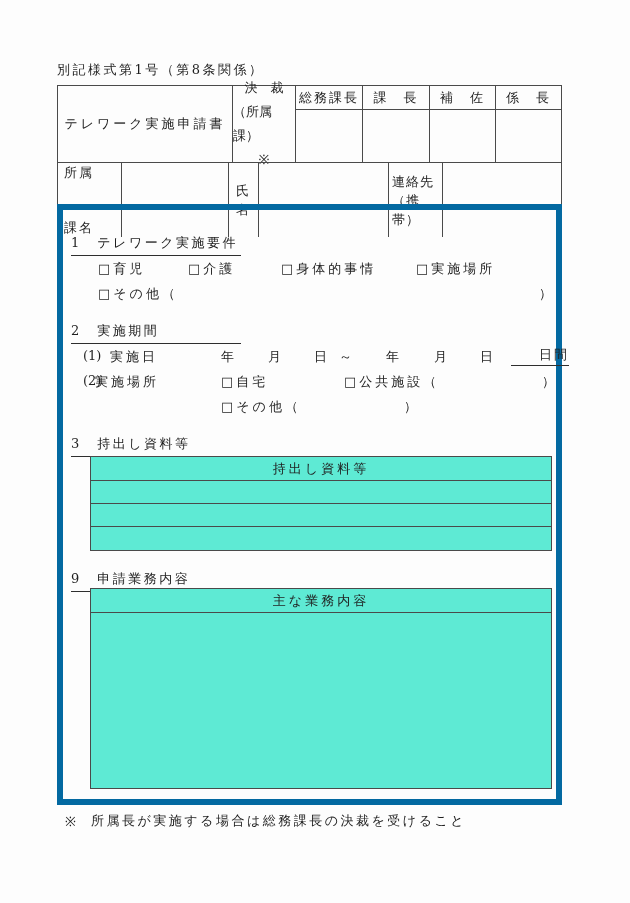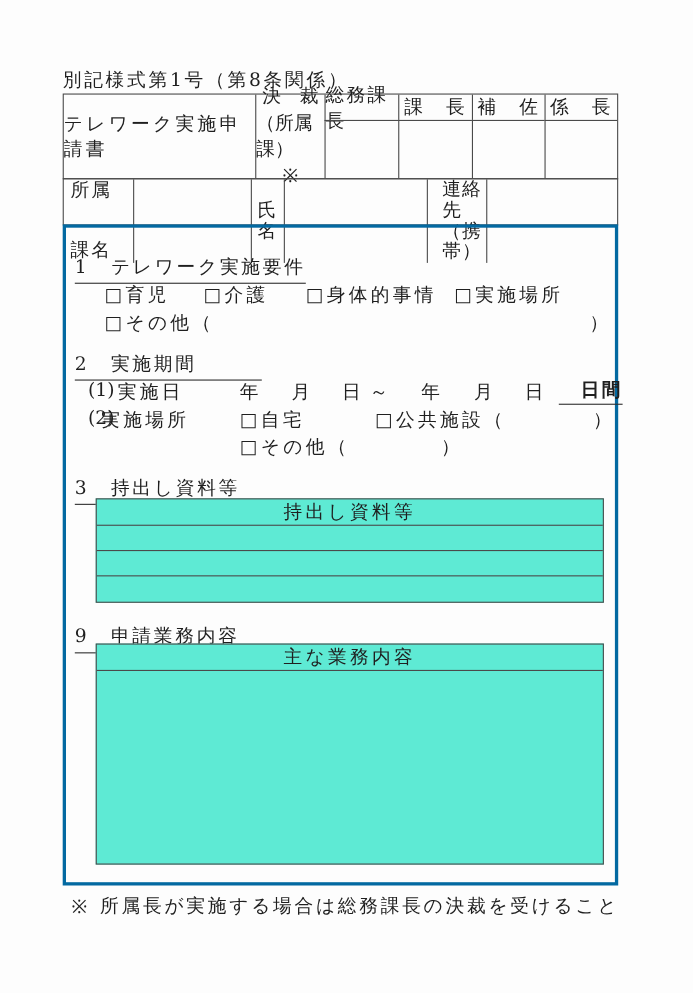--- a/index.html
+++ b/index.html
@@ -1,21 +1,21 @@
 <!DOCTYPE html>
 <html><head>
 <meta charset="utf-8">
 <style>
   * { margin:0; padding:0; box-sizing:border-box; }
   html,body { background:#e9e9e9; }
   .page {
     position:relative; width:630px; height:903px; margin:0 auto;
     background:#fdfdfd;
     font-family:"DejaVu Serif","Liberation Serif",serif;
-    color:#1f1f1f; font-size:17px;
+    color:#1f1f1f; font-size:13px;
   }
   .abs { position:absolute; white-space:nowrap; }
   .ls3 { letter-spacing:3px; }
 
   
   .form-number { left:57px; top:61px; letter-spacing:2.5px; }
 
   
   .header-table {
     position:absolute; left:57px; top:85px; width:505px; height:78px;
@@ -40,40 +40,40 @@
   }
   .icell { border-left:1px solid #4a4a4a; }
   .icell.first { border-left:none; }
   .two-line { display:flex; flex-direction:column; justify-content:center; line-height:19px; letter-spacing:2px; }
   .pad-l { padding-left:6px;gap:36px; }
   .center-t { text-align:center; }
 
   
   .main-box {
     position:absolute; left:57px; top:204px; width:505px; height:601px;
-    border:3px solid #0369a1;
+    border:6px solid #0369a1;
   }
   .sec-heading {
     position:absolute; left:8px; min-width:170px;
     border-bottom:1px solid #2e2e2e; padding-bottom:3px;
     letter-spacing:2.5px; white-space:nowrap;
   }
   .inner-table {
     position:absolute; left:27px; width:462px;
     border:1px solid #4a4a4a; background:#5eead4;
   }
   .inner-th { height:24px; line-height:24px; text-align:center; letter-spacing:3px; border-bottom:1px solid #4a4a4a; }
   .inner-row { height:23px; border-bottom:1px solid #4a4a4a; }
   .inner-row.last { border-bottom:none; }
   .big-body { height:175px; }
 
   .days-blank {
     position:absolute; left:448px; top:136px; width:58px;
     border-bottom:1px solid #2e2e2e; text-align:right;
-    letter-spacing:2px; padding-bottom:1px;font-weight:bold;
+    letter-spacing:2px; padding-bottom:1px;
   }
 
   
   .footnote-mark { left:65px; top:812px; letter-spacing:2px; }
   .footnote-text { left:91px; top:812px; letter-spacing:2.5px; }
 </style>
 </head>
 <body>
 
 <div class="page">
@@ -101,21 +101,21 @@
     <div class="icell first two-line pad-l">
       <span>所属</span>
       <span>課名</span>
     </div>
     <div class="icell"></div>
     <div class="icell two-line center-t">
       <span>氏</span>
       <span>名</span>
     </div>
     <div class="icell"></div>
-    <div class="icell two-line" style="padding-left:13px; letter-spacing:1px;">
+    <div class="icell two-line" style="padding-left:3px; letter-spacing:1px;">
       <span>連絡先</span>
       <span>（携帯）</span>
     </div>
     <div class="icell"></div>
   </div>
 
   <div class="main-box">
 
     <div class="sec-heading" style="top:24px;">1　テレワーク実施要件</div>
     <span class="abs ls3" style="left:35px; top:50px;">□育児</span>

